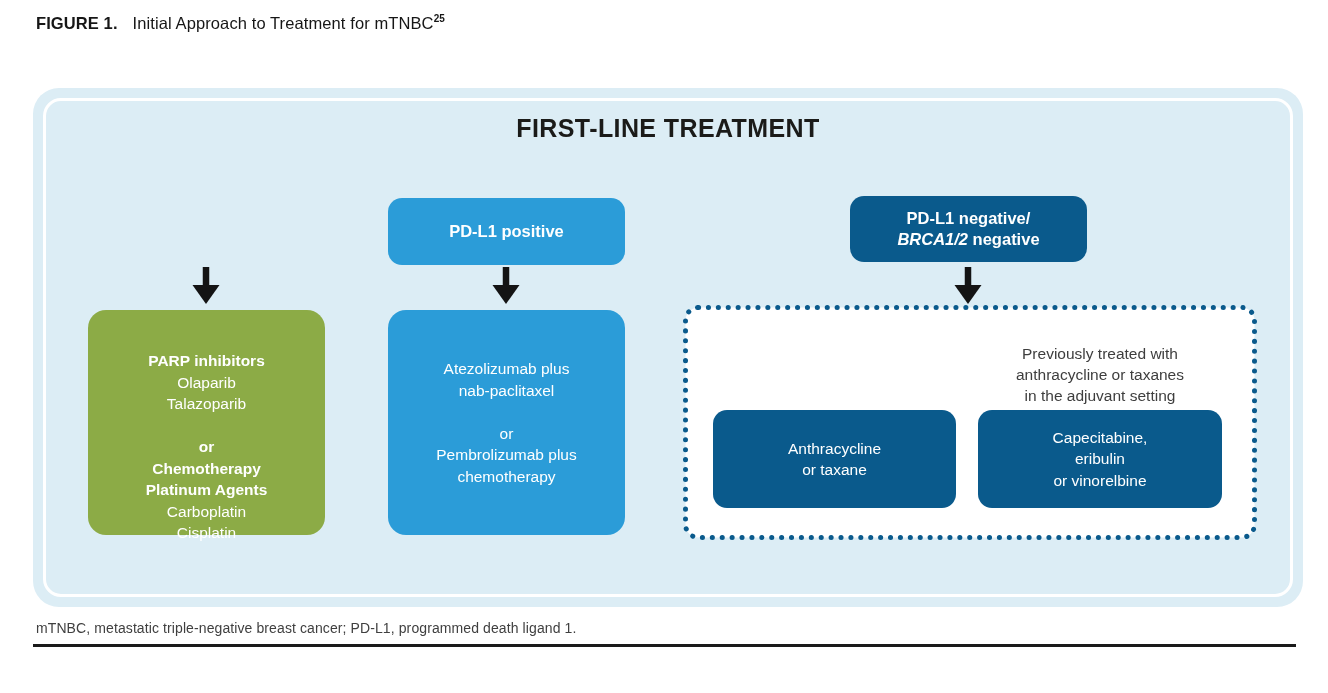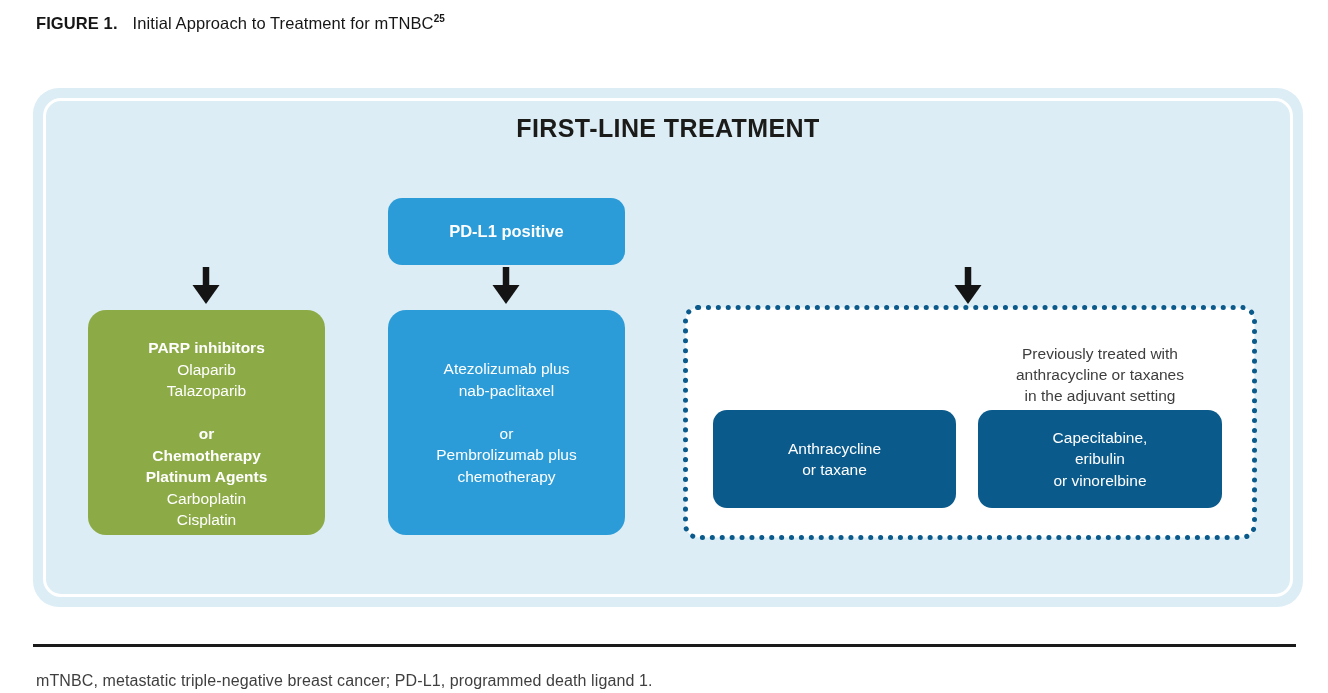--- a/index.html
+++ b/index.html
@@ -20,41 +20,41 @@
   .panel-border{position:absolute;inset:10px;border:3px solid #fff;border-radius:18px;pointer-events:none;}
   .panel-heading{position:absolute;top:26px;left:0;width:100%;text-align:center;font-weight:bold;font-size:25px;letter-spacing:.4px;color:var(--heading-text);}
 
   .box{position:absolute;display:flex;align-items:center;justify-content:center;color:var(--box-text);text-align:center;}
   .hdr{width:237px;height:67px;top:110px;border-radius:14px;font-weight:bold;font-size:16.5px;line-height:21px;}
   .hdr3{top:108px;height:66px;}
   .green{background:var(--green);}
   .blue{background:var(--blue);}
   .dark{background:var(--dark-blue);}
   .body-box{width:237px;height:225px;top:222px;border-radius:18px;font-size:15.5px;line-height:21.5px;}
-  .body-box.flow{display:block;padding-top:27px;}
+  .body-box.flow{display:block;padding-top:40px;}
   .c1{left:55px;} .c2{left:355px;} .c3{left:817px;}
   .b{font-weight:bold;} .it{font-style:italic;}
   .pre{white-space:pre-line;}
   .gap{margin-top:21.5px;}
 
   .arrow{position:absolute;top:179px;width:30px;height:38px;}
   .arrow line{stroke:var(--arrow);stroke-width:6.5;}
   .arrow polygon{fill:var(--arrow);}
   .a1{left:158px;} .a2{left:458px;} .a3{left:920px;}
 
   .dotted{position:absolute;left:650px;top:217px;width:574px;height:235px;}
   .dotted-bg{position:absolute;left:0;top:0;}
   .dotted-rect{fill:#ffffff;stroke:var(--dark-blue);stroke-width:5;stroke-dasharray:0.1 9.8;stroke-linecap:round;}
   .opt-label{position:absolute;top:0;height:101px;display:flex;align-items:flex-end;justify-content:center;text-align:center;font-size:15.5px;line-height:21px;color:var(--label-text);}
   .opt-box{position:absolute;top:105px;height:98px;border-radius:14px;font-size:15.5px;line-height:21.5px;}
   .optL{left:30px;width:243px;}
   .optR{left:295px;width:244px;}
 
   .rule{position:absolute;left:33px;top:644px;width:1263px;height:3px;background:var(--divider);}
-  .footnote{position:absolute;left:36px;top:672px;font-size:16px;color:var(--footnote-text);letter-spacing:.1px;}
+  .footnote{position:absolute;left:36px;top:620px;font-size:14px;color:var(--footnote-text);letter-spacing:.1px;}
 </style>
 </head>
 <body>
 
 <div class="page">
 
   <div class="fig-title">
     <span class="lbl">FIGURE 1.</span><span>Initial Approach to Treatment for mTNBC</span><sup>25</sup>
   </div>
 
@@ -86,20 +86,26 @@
     </svg>
     <div class="box body-box blue c2">
       <div class="pre">Atezolizumab plus
 nab-paclitaxel
 
 or
 Pembrolizumab plus
 chemotherapy</div>
     </div>
 
+    <div class="box hdr hdr3 dark c3">
+      <span>
+        <span>PD-L1 negative/</span><br>
+        <span class="it">BRCA1/2</span><span> negative</span>
+      </span>
+    </div>
     <svg class="arrow a3" viewBox="0 0 30 38">
       <line x1="15" y1="0" x2="15" y2="20"></line>
       <polygon points="1.5,18 28.5,18 15,37"></polygon>
     </svg>
 
     <div class="dotted">
       <svg class="dotted-bg" width="574" height="235" viewBox="0 0 574 235">
         <rect class="dotted-rect" x="2.5" y="2.5" width="569" height="230" rx="13"></rect>
       </svg>
 

